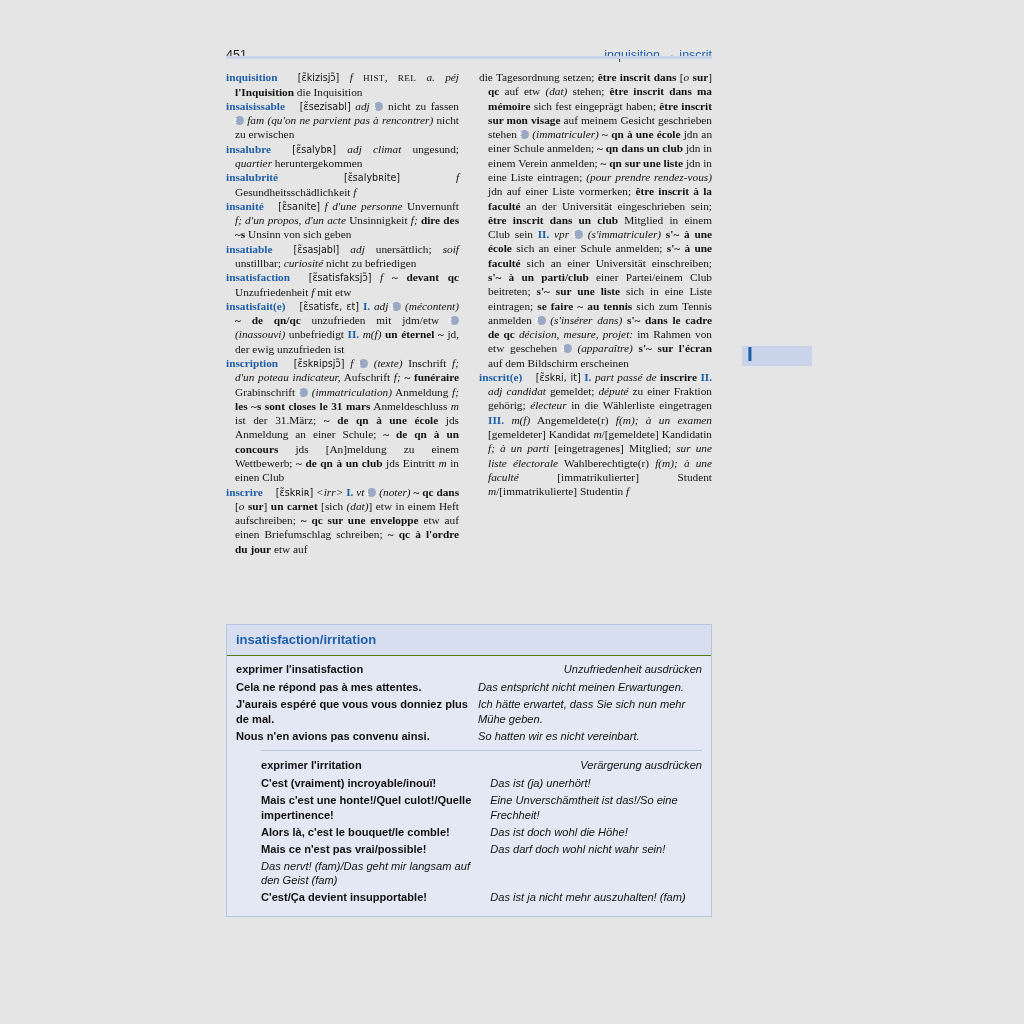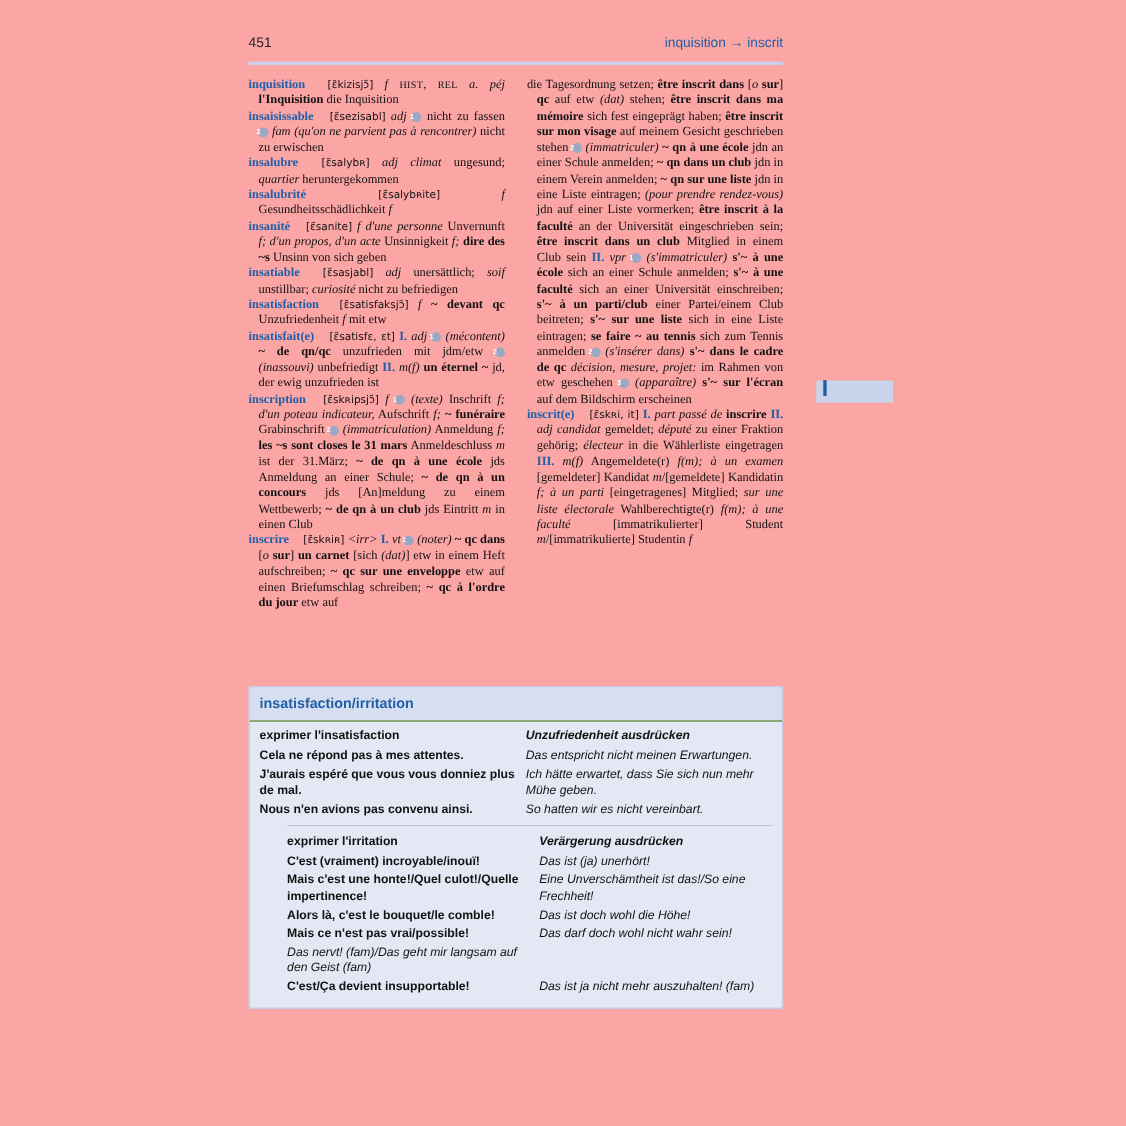--- a/index.html
+++ b/index.html
@@ -11,41 +11,42 @@
     width: 1024px;
     height: 1024px;
     font-family: "Liberation Serif", serif;
     position: relative;
     overflow: hidden;
   }
   .page {
     position: absolute;
     left: 0; top: 0;
     width: 1024px; height: 1024px;
-    background: #fca5a5;
+    background: #e5e5e5;
   }
   .header {
     position: absolute;
     left: 226px;
     top: 32px;
     width: 486px;
     display: flex;
     justify-content: space-between;
     align-items: baseline;
     font-family: "Liberation Sans", sans-serif;
     font-size: 12.5px;
     color: #1f5fa8;
   }
   .header .pageno {
     color: #222;
     font-size: 12.5px;
   }
   .header .running {
     color: #1f5fa8;
     font-weight: normal;
+    margin-top: 16px;
   }
   .rule {
     position: absolute;
     left: 226px;
     top: 56px;
     width: 486px;
     height: 3px;
     background: #c9d4ea;
   }
   .cols {
@@ -153,21 +154,21 @@
   }
   .grow .fr { width: 243px; padding-right: 8px; box-sizing: border-box; }
   .grow .de { width: 225px; box-sizing: border-box; }
   .grp-head .fr, .grp-head .de {
     font-family: "Liberation Sans", sans-serif;
     font-weight: bold;
     font-size: 11.4px;
     color: #1f5fa8;
     padding-bottom: 4px;
   }
-  .grp-head .de { font-style: italic; font-weight: bold; }
+  .grp-head .de { font-style: italic; font-weight: normal; text-align: right; }
   .grow .fr { font-family: "Liberation Sans", sans-serif; font-weight: bold; font-size: 11.1px; color: #111; }
   .grow .de { font-family: "Liberation Sans", sans-serif; font-style: italic; font-size: 11.1px; color: #111; }
   .pair { margin-bottom: 3px; }
 </style>
 </head>
 <body>
 
 <div class="page">
 
   <div class="header">

